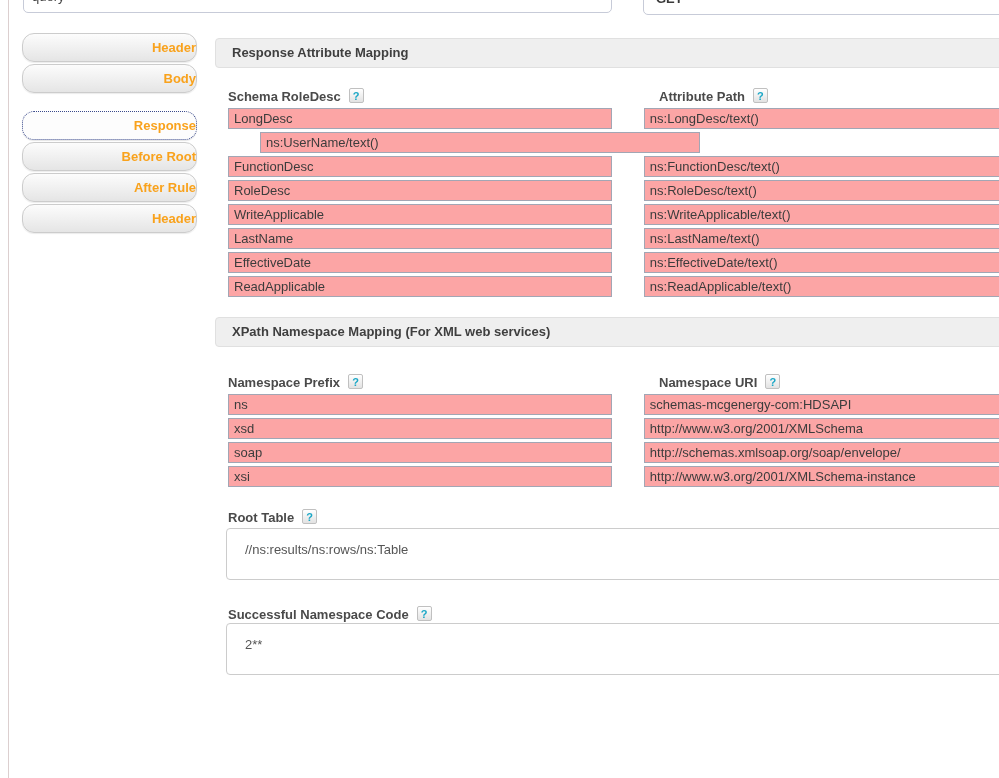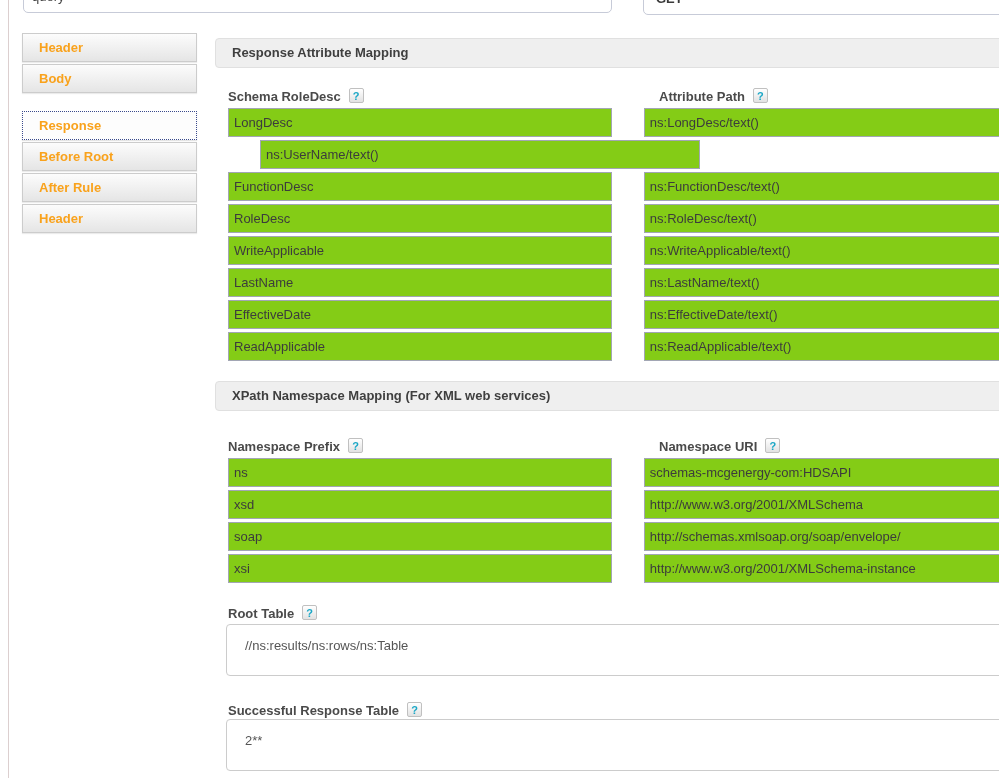--- a/index.html
+++ b/index.html
@@ -20,25 +20,25 @@
     font-family:"Liberation Sans", sans-serif;
     font-size:13px; color:#444; padding:0 8px;
   }
   .top-input.url { left:23px; top:-20px; width:589px; }
   .top-input.method { left:643px; top:-18px; width:380px; padding-left:12px; color:#3a3a3a; font-weight:bold;}
   
   .sidebar { position:absolute; left:22px; top:33px; width:175px; }
   .side-btn {
     display:block; width:175px; height:29px; margin-bottom:2px;
     background:linear-gradient(#fcfcfc,#e5e5e5);
-    border:1px solid #cccccc; border-radius:0;
+    border:1px solid #cccccc; border-radius:12px;
     box-shadow:0 1px 1px rgba(0,0,0,0.08);
     font-family:"Liberation Sans", sans-serif;
     font-size:13px; font-weight:bold; color:#f9a21c;
-    text-align:left; line-height:27px; cursor:pointer;padding-left:16px;
+    text-align:right; line-height:27px; cursor:pointer;padding-left:16px;
   }
   .side-btn.active {
     background:#fdfdfd;
     border:1px dotted #3a4a8c;
     box-shadow:0 1px 1px rgba(0,0,0,0.10);
     margin-top:18px;
   }
   
   .main { position:absolute; left:215px; top:0; width:852px; }
   .section-bar {
@@ -56,21 +56,21 @@
   .help-icon {
     display:inline-block; width:15px; height:15px; line-height:14px;
     margin-left:8px; vertical-align:1px; text-align:center;
     font-size:11px; font-weight:bold; color:#1ba7c6;
     background:linear-gradient(#ffffff,#e2e2e2);
     border:1px solid #c0c0c0; border-radius:2px; cursor:pointer;
   }
   .map-rows { margin-left:13px; }
   .map-row { display:flex; margin-bottom:3px; }
   .cell-input {
-    height:29px; background:#84cc16; border:1px solid #a2a6b4;
+    height:21px; background:#fca5a5; border:1px solid #a2a6b4;
     font-family:"Liberation Sans", sans-serif;
     font-size:13px; color:#3c3c3c; padding:0 5px; border-radius:0;
   }
   .cell-input.left-col { width:399px; }
   .cell-input.right-col { width:440px; margin-left:32px; }
   .single-label { margin:21px 0 0 13px; height:16px; }
   .single-label.src { margin-top:25px; }
   .big-box {
     margin:4px 0 0 11px; width:845px; height:52px;
     background:#fff; border:1px solid #cccccc; border-radius:4px;
@@ -172,18 +172,18 @@
           <input type="text" class="cell-input right-col" value="http://www.w3.org/2001/XMLSchema-instance" style="">
         </div>
       </div>
 
     <div class="single-label">
       <span class="field-label">Root Table</span><span class="help-icon">?</span>
     </div>
     <div class="big-box">//ns:results/ns:rows/ns:Table</div>
 
     <div class="single-label src">
-      <span class="field-label">Successful Response Table</span><span class="help-icon">?</span>
+      <span class="field-label">Successful Namespace Code</span><span class="help-icon">?</span>
     </div>
     <div class="big-box src">2**</div>
 
   </div>
 </div>
 
 </body></html>

